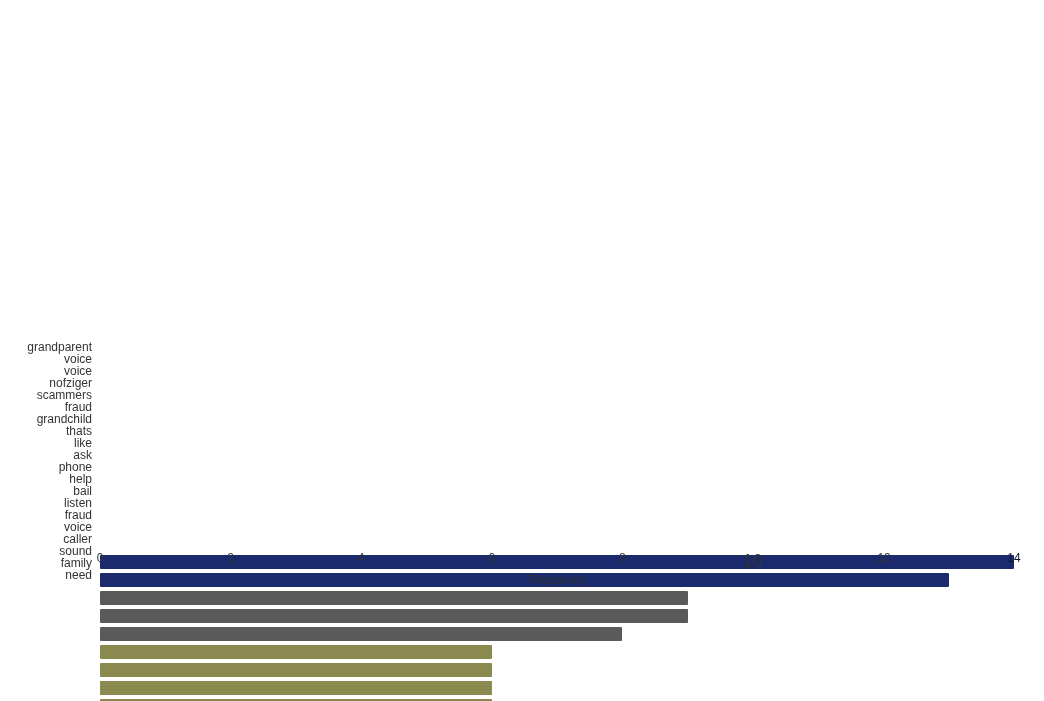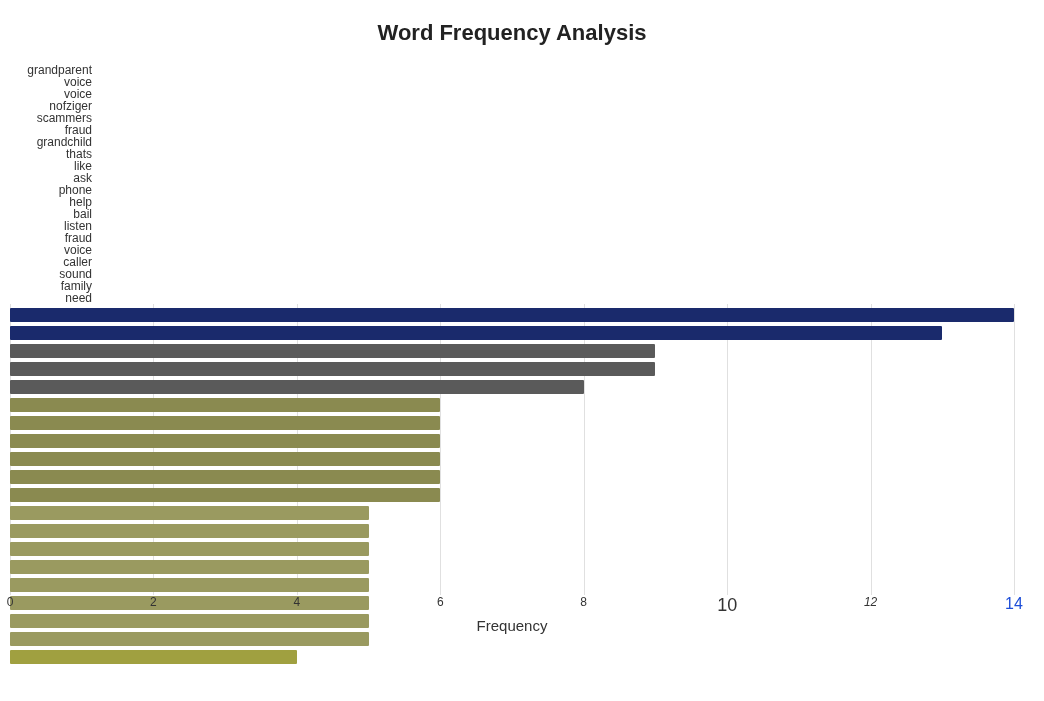--- a/index.html
+++ b/index.html
@@ -19,22 +19,23 @@
     }
     .chart-title {
       text-align: center;
       font-size: 22px;
       font-weight: bold;
       color: #222;
       margin-bottom: 18px;
     }
     .chart-area {
       display: flex;
-      flex-direction: column;
+      flex-direction: row;
       height: calc(100% - 60px);
+      align-items: flex-end;
     }
     .y-labels {
       display: flex;
       flex-direction: column;
       justify-content: space-around;
       align-items: flex-end;
       padding-right: 8px;
       width: 90px;
       flex-shrink: 0;
     }
@@ -87,30 +88,29 @@
       min-height: 14px;
       border-radius: 1px;
     }
     .x-axis {
       height: 30px;
       position: relative;
       margin-left: 0;
     }
     .x-axis-title {
       text-align: center;
-      font-size: 15px;
+      font-size: 12px;
       color: #333;
       margin-top: 2px;
     }
   </style>
 </head>
 <body>
 
 <div class="chart-container">
-  <div class="chart-title">Word Frequency Analysis</div>
   <div class="chart-area">
     <div class="y-labels" id="y-labels">
         <div class="y-label">grandparent</div>
         <div class="y-label">voice</div>
         <div class="y-label">voice</div>
         <div class="y-label">nofziger</div>
         <div class="y-label">scammers</div>
         <div class="y-label">fraud</div>
         <div class="y-label">grandchild</div>
         <div class="y-label">thats</div>
@@ -204,19 +204,19 @@
       </div>
       <div class="x-axis">
         <div style="position: relative; height: 20px; width: 100%;">
             <span style="position: absolute; left: 0%; transform: translateX(-50%); font-size: 12px; color: rgb(51, 51, 51);">0</span>
             <span style="position: absolute; left: 14.2857%; transform: translateX(-50%); font-size: 12px; color: rgb(51, 51, 51);">2</span>
             <span style="position: absolute; left: 28.5714%; transform: translateX(-50%); font-size: 12px; color: rgb(51, 51, 51);">4</span>
             <span style="position: absolute; left: 42.8571%; transform: translateX(-50%); font-size: 12px; color: rgb(51, 51, 51);">6</span>
             <span style="position: absolute; left: 57.1429%; transform: translateX(-50%); font-size: 12px; color: rgb(51, 51, 51);">8</span>
             <span style="position: absolute; left: 71.4286%; transform: translateX(-50%); font-size: 18px; color: rgb(51, 51, 51);">10</span>
             <span style="position: absolute; left: 85.7143%; transform: translateX(-50%); font-size: 12px; color: rgb(51, 51, 51); font-style: italic;">12</span>
-            <span style="position: absolute; left: 100%; transform: translateX(-50%); font-size: 16px; color: #1d4ed8;">14</span>
+            <span style="position: absolute; left: 100%; transform: translateX(-50%); font-size: 12px; color: #0f172a;">14</span>
           </div>
         <div class="x-axis-title">Frequency</div>
       </div>
     </div>
   </div>
 </div>
 
 </body></html>

